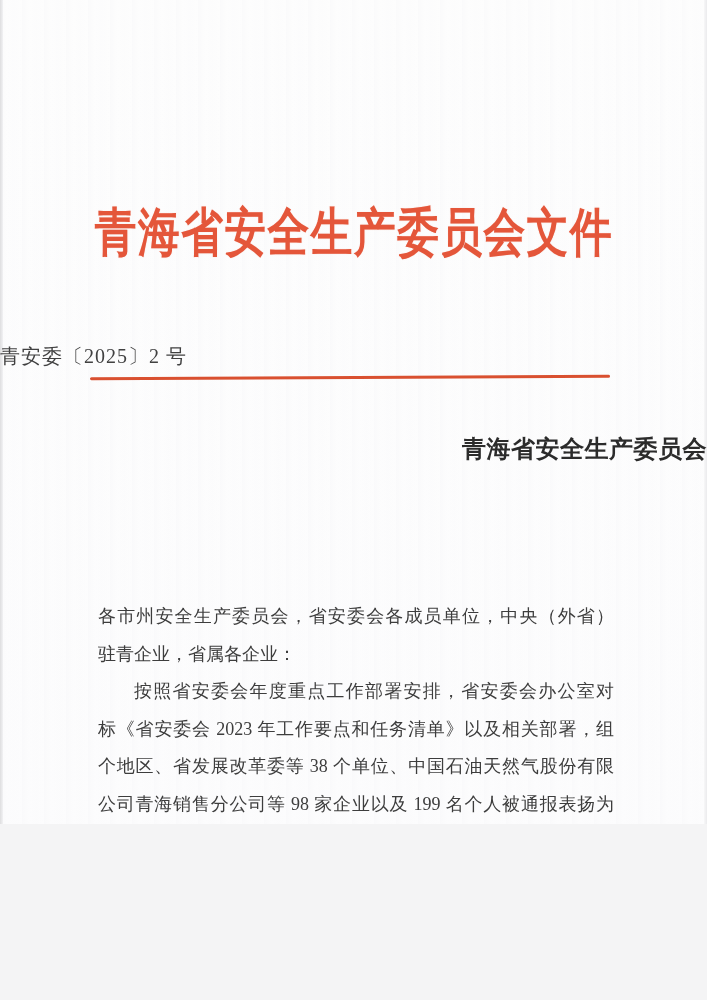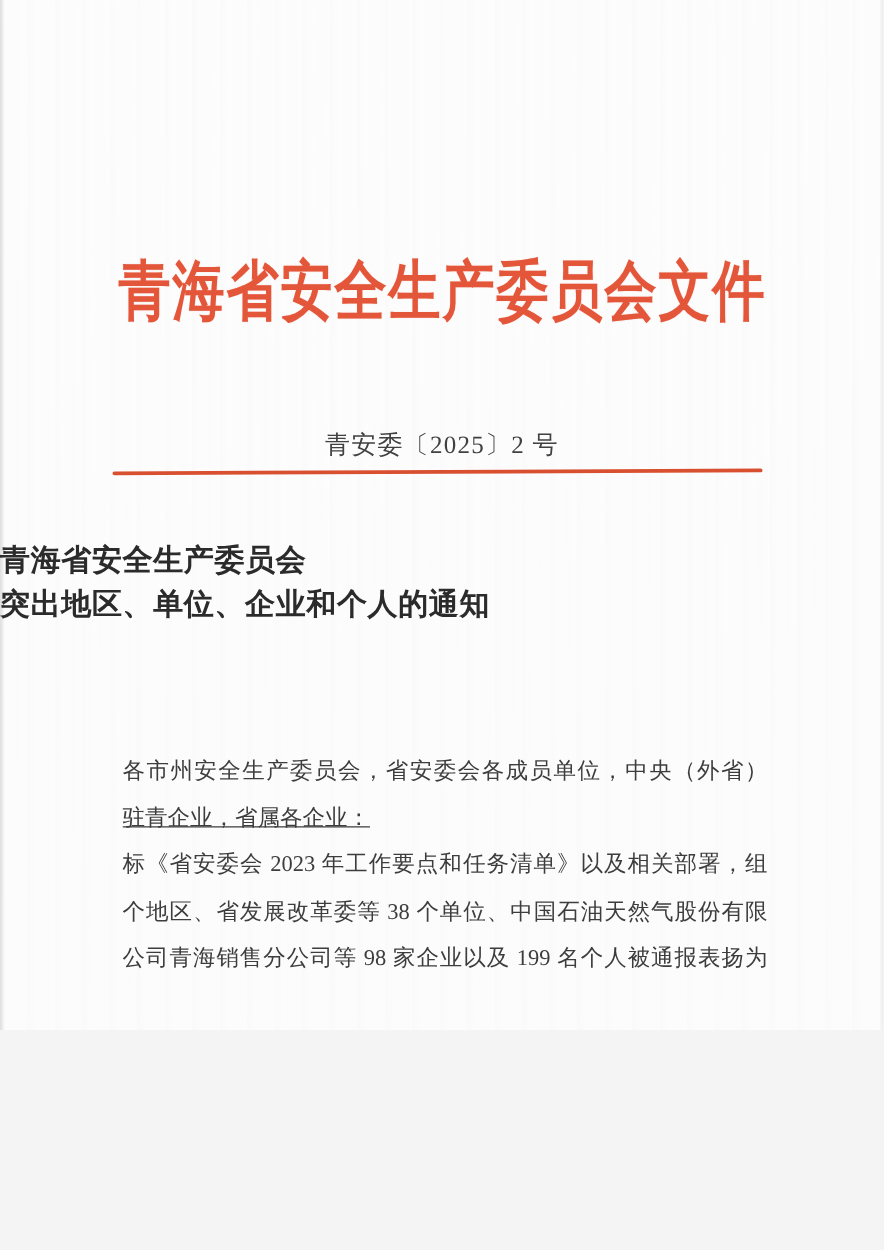--- a/index.html
+++ b/index.html
@@ -47,41 +47,41 @@
     letter-spacing: 2px;
     color: #e4563a;
     transform: scaleX(0.80);
     transform-origin: center;
     text-shadow: 0 0 1px rgba(228,86,58,0.35);
   }
   .doc-number {
     position: absolute;
     top: 342px;
     left: 0; right: 0;
-    text-align: center;
+    text-align: left;
     font-size: 20px;
     line-height: 28px;
     letter-spacing: 1px;
     color: #414141;
   }
   .red-divider {
     position: absolute;
     top: 376px;
     left: 90px;
     width: 520px;
     height: 3px;
     background: #d95030;
     border-radius: 2px;
     transform: rotate(-0.25deg);
   }
   .notice-title {
     position: absolute;
     top: 432px;
     left: 0; right: 0;
-    text-align: left;
+    text-align: right;
     font-size: 24px;
     font-weight: 700;
     line-height: 35px;
     color: #2b2b2b;
     letter-spacing: 0.5px;
   }
   .notice-body {
     position: absolute;
     top: 598px;
     left: 98px;
@@ -92,21 +92,20 @@
   }
   .ln {
     text-align: justify;
     text-align-last: justify;
     white-space: normal;
     overflow: hidden;
     height: 37.6px;
   }
   .ln.end {
     text-align-last: left;
-    text-decoration: underline;
   }
   .ln.ind {
     text-indent: 2em;
   }
   .page-number {
     position: absolute;
     top: 932px;
     left: 532px;
     width: 80px;
     text-align: center;
@@ -126,25 +125,25 @@
   <h1 class="banner">
     <span class="banner-text">青海省安全生产委员会文件</span>
   </h1>
 
   <div class="doc-number">青安委〔2025〕2 号</div>
 
   <div class="red-divider"></div>
 
   <div class="notice-title">
     <div>青海省安全生产委员会</div>
-    <div>突出地区、单位、企业和个人的通知</div>
   </div>
 
   <div class="notice-body">
     <div class="ln">各市州安全生产委员会，省安委会各成员单位，中央（外省）</div>
     <div class="ln end">驻青企业，省属各企业：</div>
+    <div class="ln ind">按照省安委会年度重点工作部署安排，省安委会办公室对</div>
     <div class="ln">标《省安委会 2023 年工作要点和任务清单》以及相关部署，组</div>
     <div class="ln">个地区、省发展改革委等 38 个单位、中国石油天然气股份有限</div>
     <div class="ln">公司青海销售分公司等 98 家企业以及 199 名个人被通报表扬为</div>
   </div>
 
   <div class="page-number">— 1 —</div>
 </div>
 
 </body></html>

